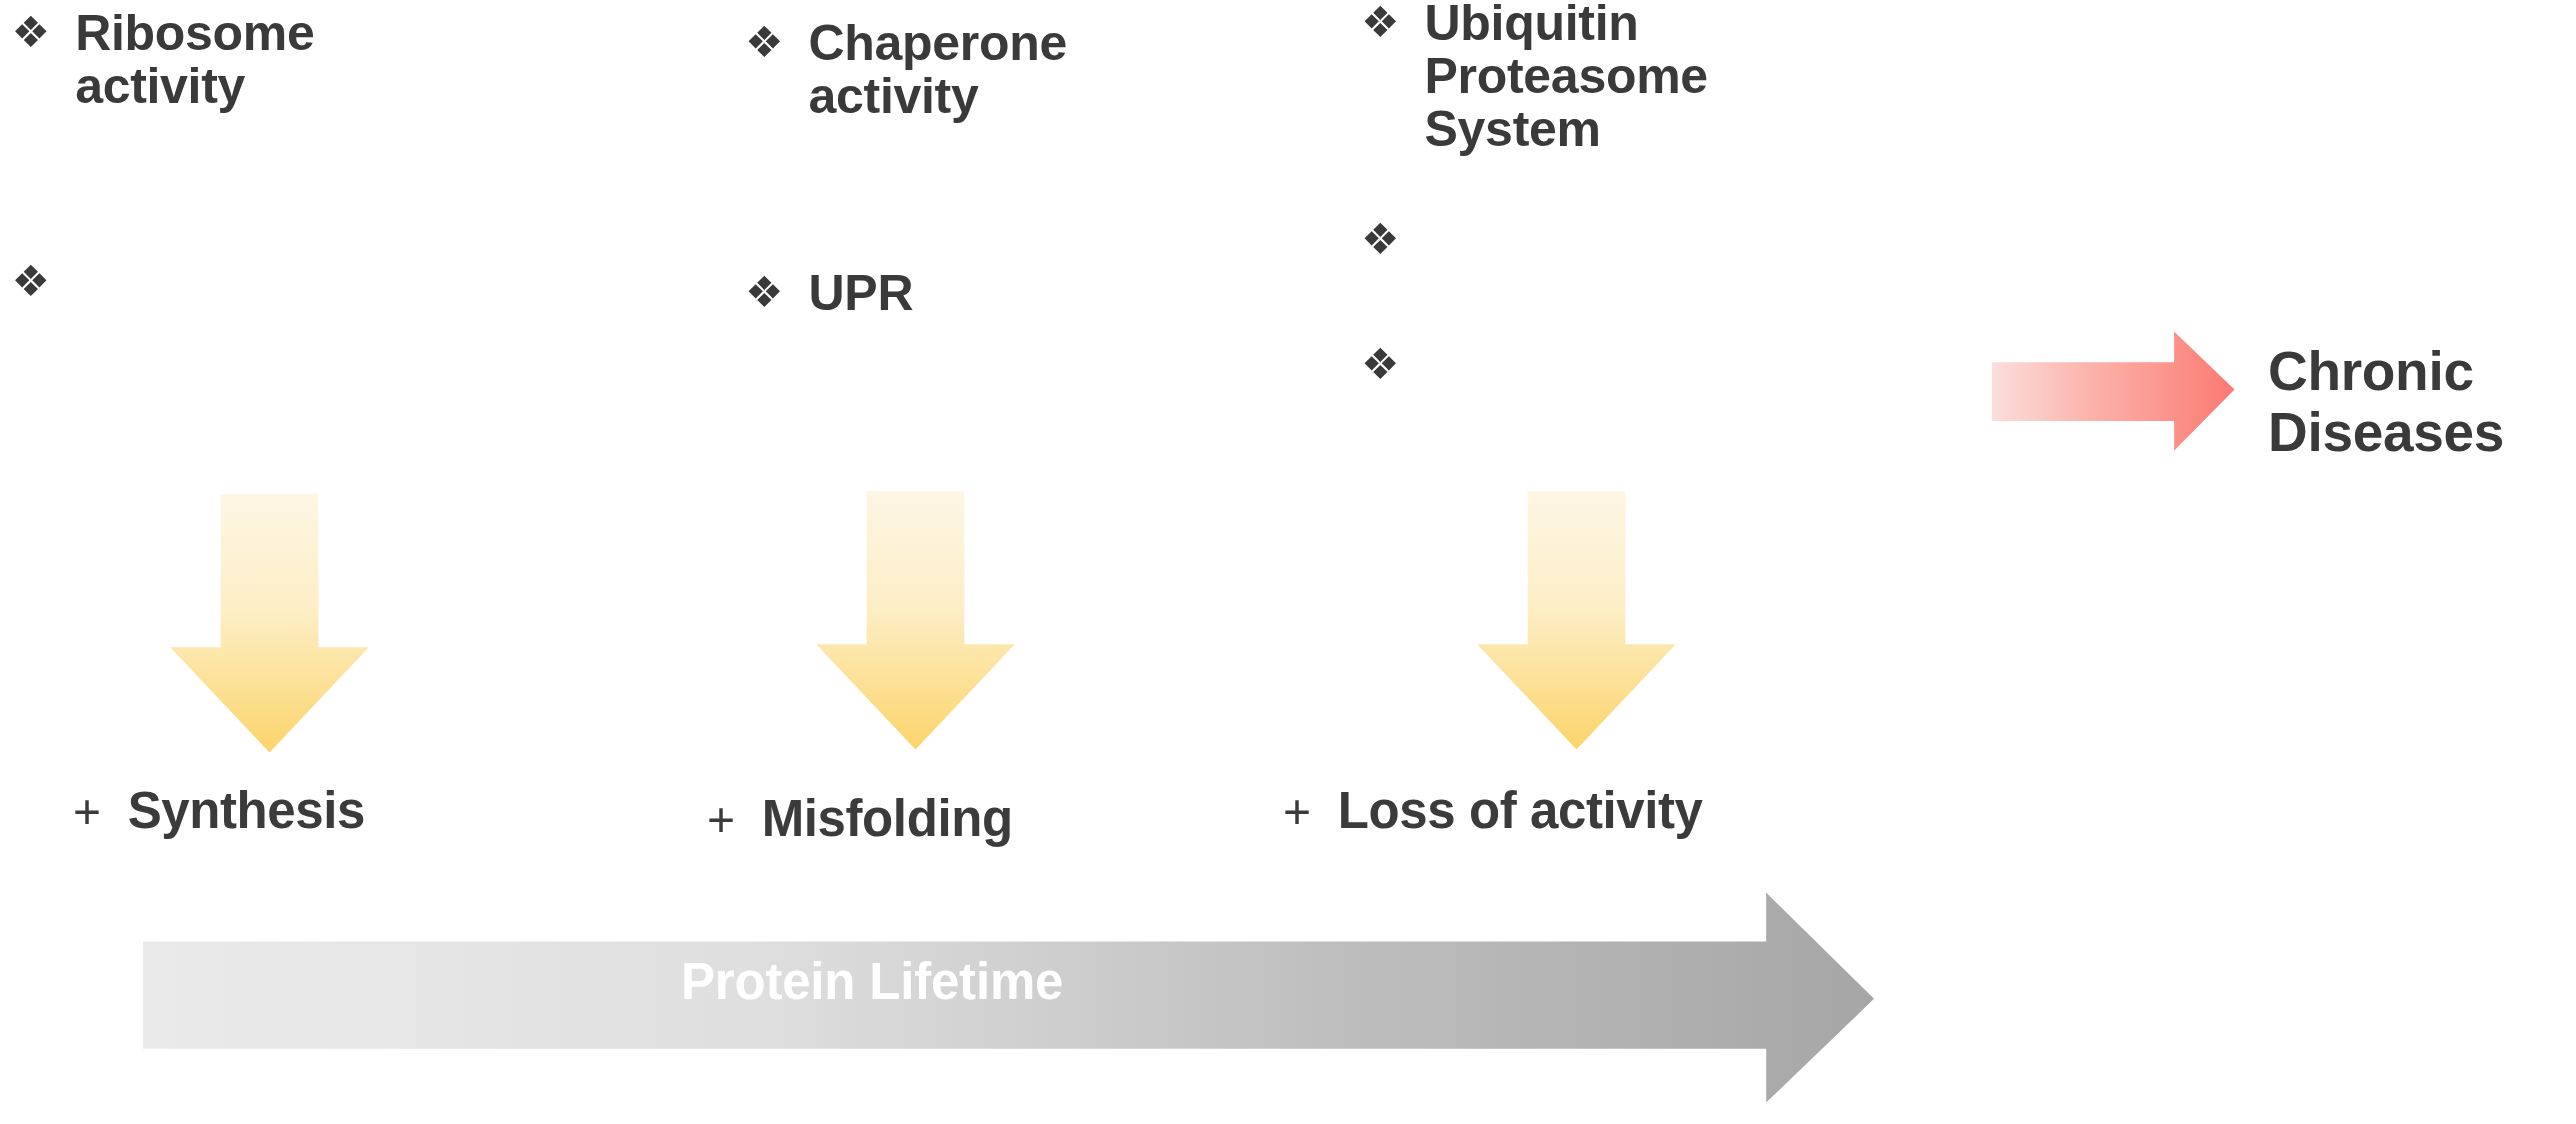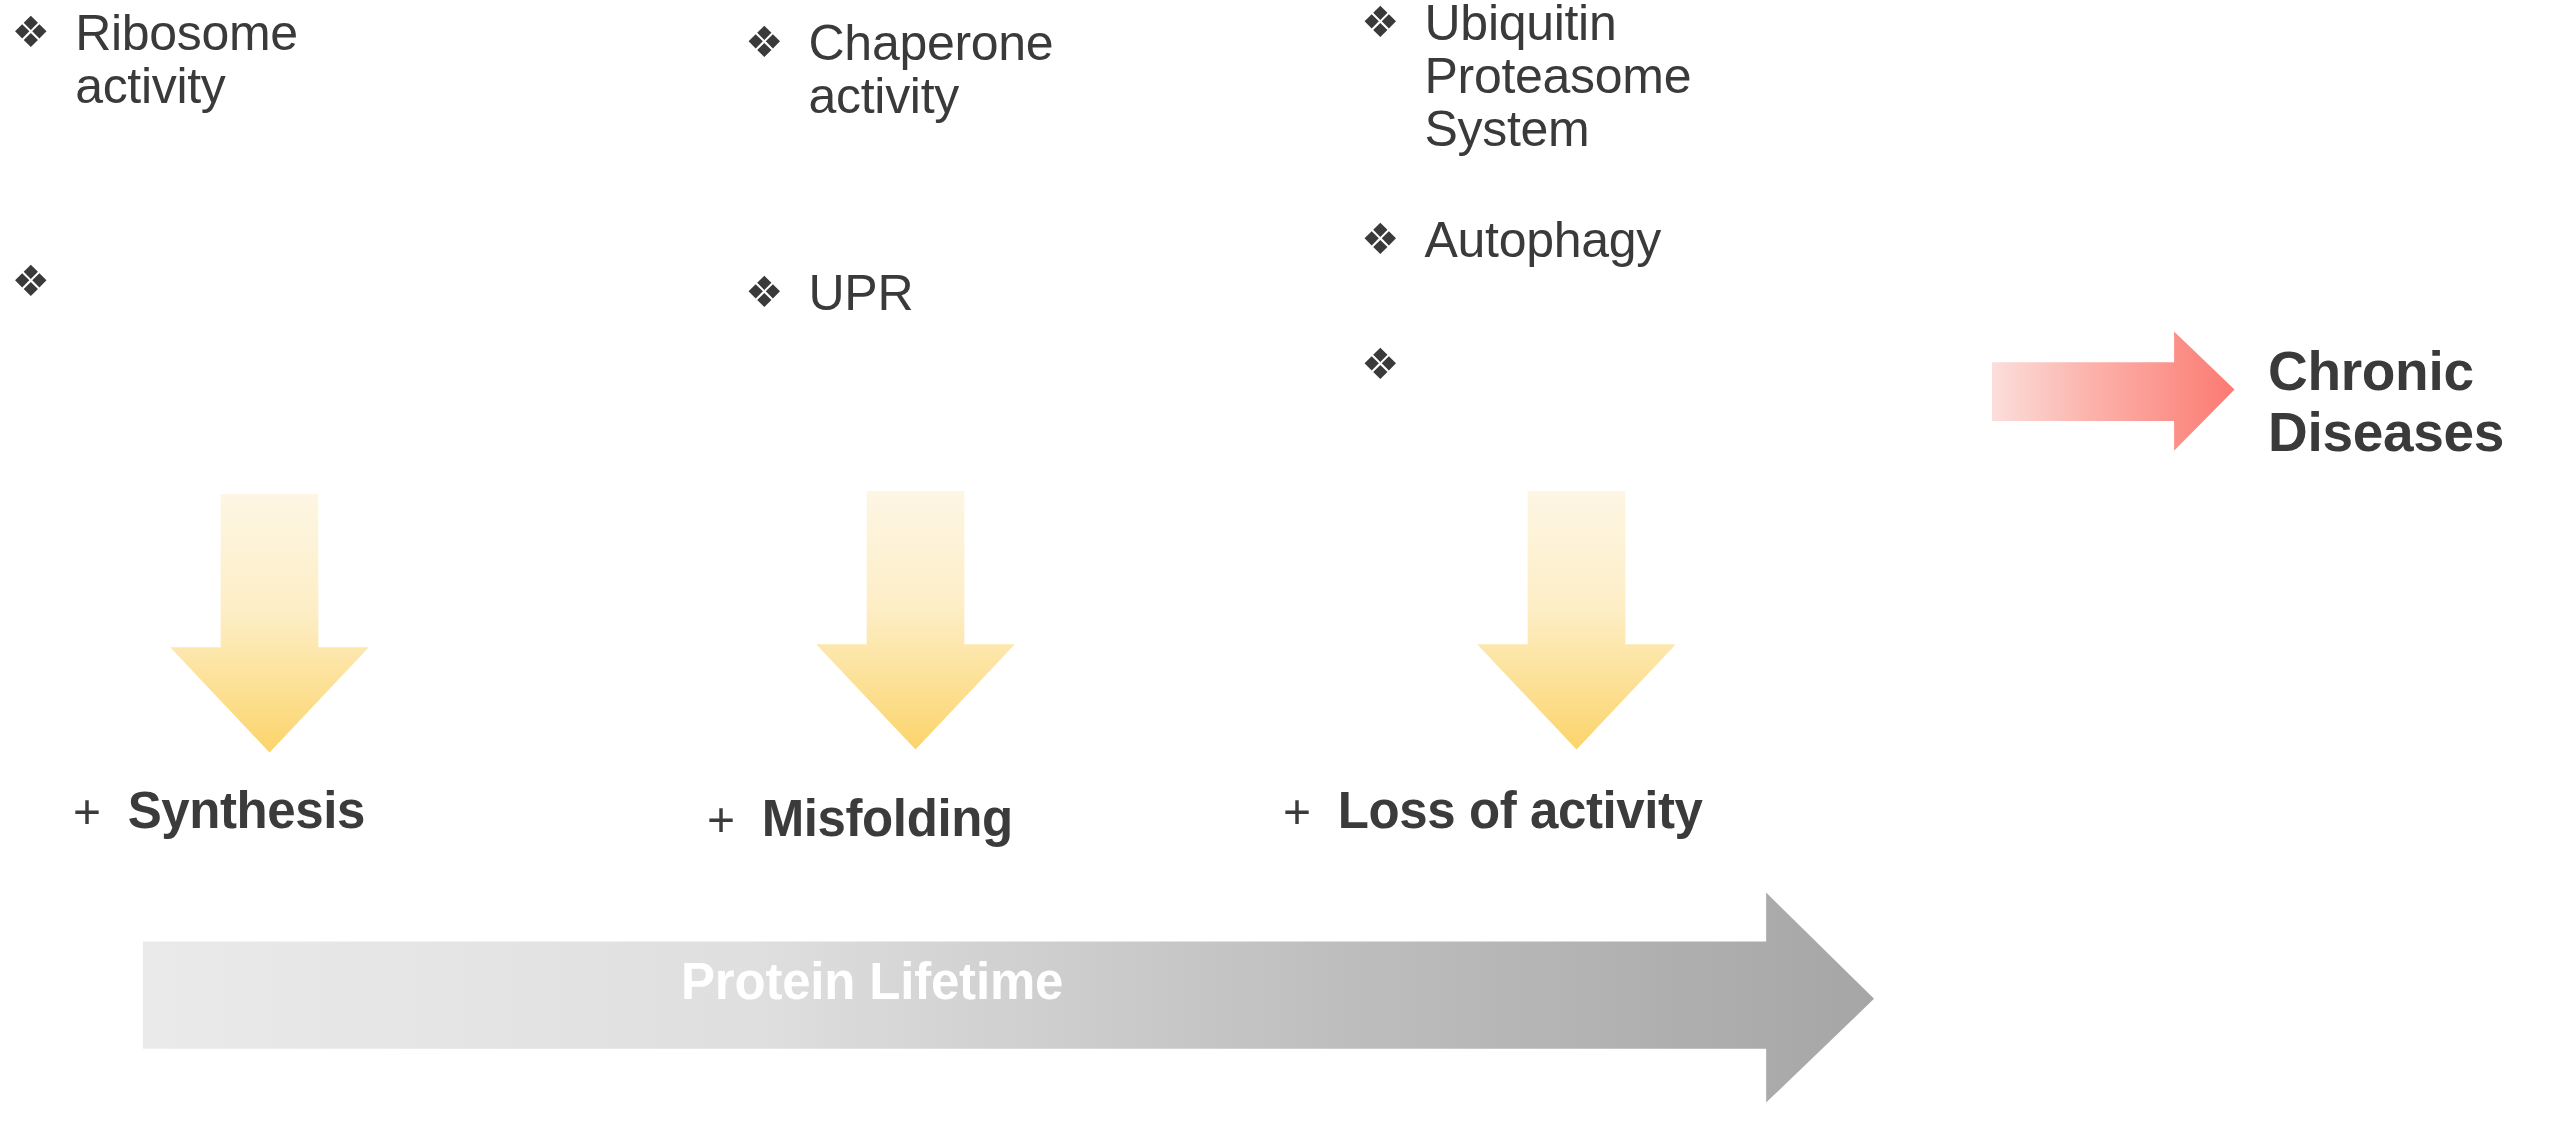--- a/index.html
+++ b/index.html
@@ -33,21 +33,21 @@
     font-size: 43px;
     line-height: 1.06;
     color: #3a3a3a;
     flex: 0 0 auto;
     margin-right: 25px;
     position: relative;
     top: 3.3px;
   }
   .bullet-text {
     font-size: 50px;
-    font-weight: normal;
+    font-weight: bold;
     line-height: 1.06;
     color: #3a3a3a;
     letter-spacing: -0.3px;
     white-space: pre-line;
   }
 
   
   .down-arrow {
     position: absolute;
   }
@@ -140,21 +140,20 @@
   <div class="bullet-col">
 
     <div class="bullet-item" style="left:1361px; top:-3.3px;">
       <span class="bullet-glyph">❖</span>
       <span class="bullet-text">Ubiquitin Proteasome
 System</span>
     </div>
 
     <div class="bullet-item" style="left:1361px; top:214px;">
       <span class="bullet-glyph">❖</span>
-      <span class="bullet-text">Autophagy</span>
     </div>
 
     <div class="bullet-item" style="left:1361px; top:339px;">
       <span class="bullet-glyph">❖</span>
     </div>
   </div>
 
   <svg class="down-arrow" style="left:166px; top:494px;" width="207" height="261" viewBox="0 0 250 315">
     <defs>
       <linearGradient id="gradYellow1" x1="0" y1="0" x2="0" y2="1">

